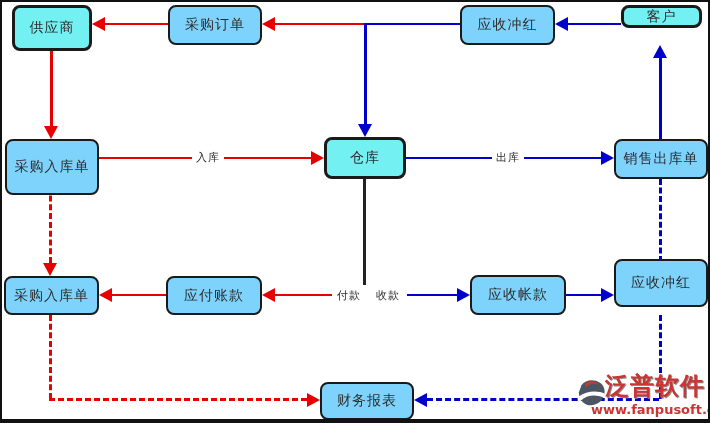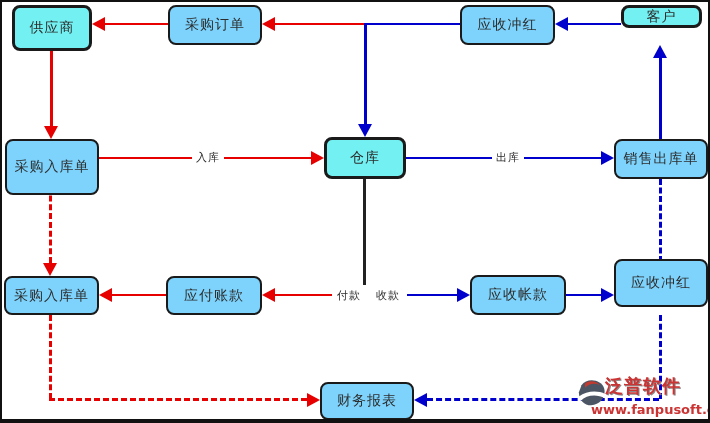--- a/index.html
+++ b/index.html
@@ -27,21 +27,21 @@
   .aR{border-top:7px solid transparent;border-bottom:7px solid transparent;border-left:13px solid;}
   .aD{border-left:7px solid transparent;border-right:7px solid transparent;border-top:13px solid;}
   .aU{border-left:7px solid transparent;border-right:7px solid transparent;border-bottom:13px solid;}
   .edge-label{
     position:absolute;background:#fff;padding:0 4px;font-size:11px;
     color:#2d2d2d;z-index:2;letter-spacing:1px;line-height:18px;
   }
   .wm{position:absolute;left:576px;top:369px;width:132px;height:50px;z-index:4;}
   .wm-logo{position:absolute;left:0;top:7px;}
   .wm-brand{
-    position:absolute;left:27px;top:0;font-size:18px;font-weight:bold;
+    position:absolute;left:27px;top:0;font-size:24px;font-weight:bold;
     color:var(--wm,#cc3333);white-space:nowrap;letter-spacing:1px;
     text-shadow:1px 1px 0 #8a8a8a;line-height:30px;
   }
   .wm-url{
     position:absolute;left:13px;top:31px;font-size:13px;font-weight:bold;
     color:var(--wm,#cc3333);white-space:nowrap;line-height:15px;
   }
 </style>
 </head>
 <body>

